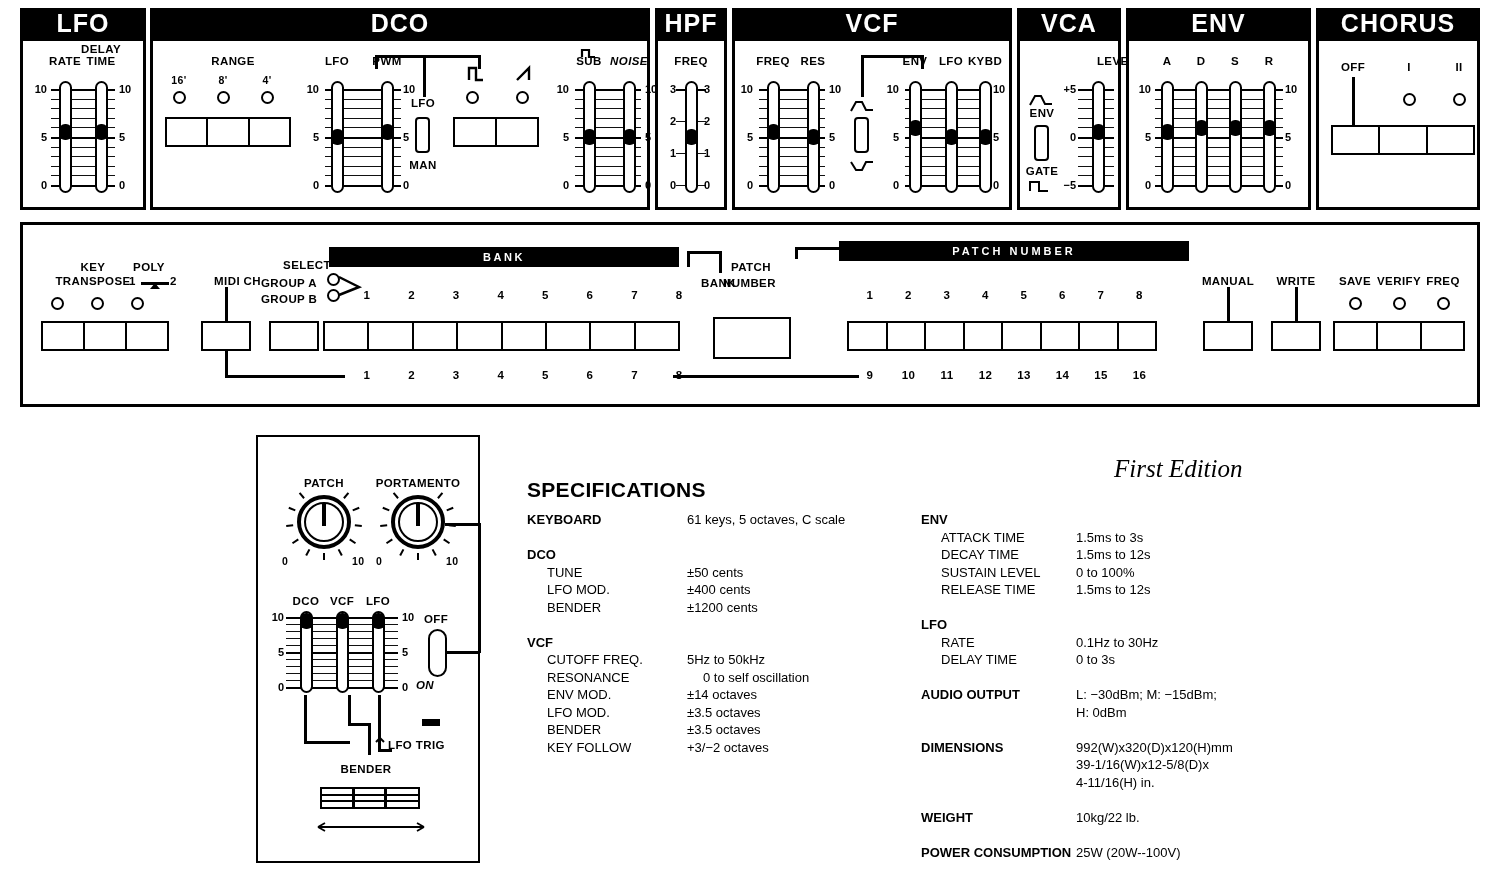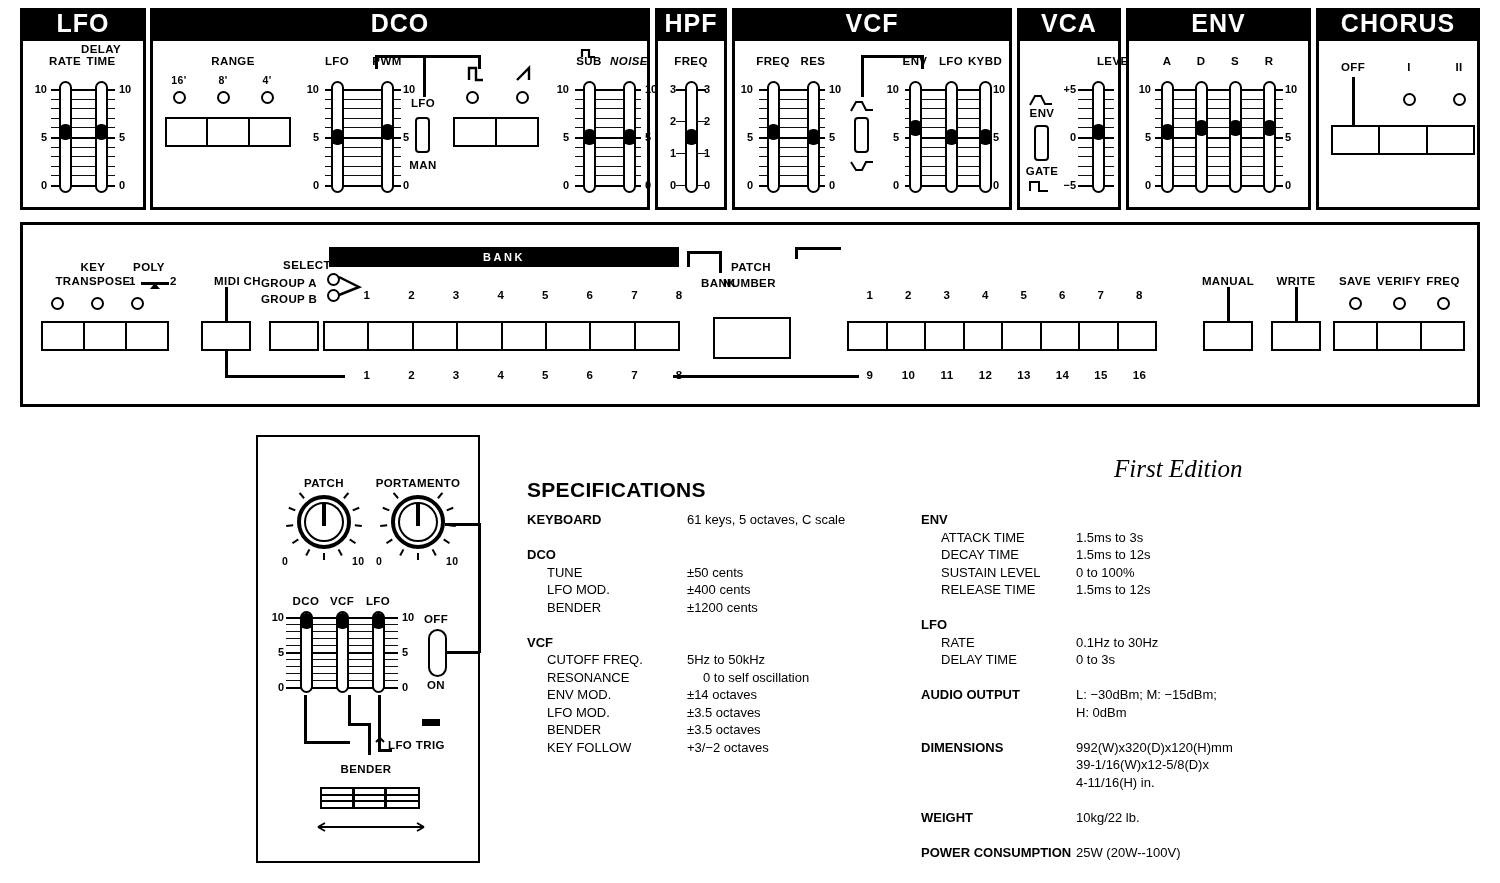--- a/index.html
+++ b/index.html
@@ -566,20 +566,21 @@
       <div class="lbl" style="left: 678px; top: 52px;">BANK</div>
       <div class="lbl" style="left: 664px; top: 52px; width: 0px;"></div>
       <div class="lbl" style="left: 708px; top: 36px;">PATCH</div>
       <div class="lbl" style="left: 700px; top: 52px;">NUMBER</div>
       <div class="line hline" style="left: 664px; top: 26px; width: 34px;"></div>
       <div class="line vline" style="left: 664px; top: 26px; height: 16px;"></div>
       <div class="line vline" style="left: 696px; top: 26px; height: 22px;"></div>
       <div class="line hline" style="left: 772px; top: 22px; width: 46px;"></div>
       <div class="line vline" style="left: 772px; top: 22px; height: 12px;"></div>
       <div class="btn" style="left: 690px; top: 92px; width: 78px; height: 42px;"></div>
+      <div class="blackbar" style="left: 816px; top: 16px; width: 350px; height: 20px; letter-spacing: 3px;">PATCH NUMBER</div>
       <div class="lbl" style="left: 833px; top: 64px; width: 28px; text-align: center;">1</div>
       <div class="lbl" style="left: 871.5px; top: 64px; width: 28px; text-align: center;">2</div>
       <div class="lbl" style="left: 910px; top: 64px; width: 28px; text-align: center;">3</div>
       <div class="lbl" style="left: 948.5px; top: 64px; width: 28px; text-align: center;">4</div>
       <div class="lbl" style="left: 987px; top: 64px; width: 28px; text-align: center;">5</div>
       <div class="lbl" style="left: 1025.5px; top: 64px; width: 28px; text-align: center;">6</div>
       <div class="lbl" style="left: 1064px; top: 64px; width: 28px; text-align: center;">7</div>
       <div class="lbl" style="left: 1102.5px; top: 64px; width: 28px; text-align: center;">8</div>
       <div class="btn-strip" style="left: 824px; top: 96px; width: 310px; height: 30px;">
         <div></div>
@@ -678,21 +679,21 @@
         <div class="slider-cap" style="left: 101.5px; top: 26px;"></div>
         <div class="scale-num" style="left: 0px; top: 24px; width: 14px; text-align: right;">10</div>
         <div class="scale-num" style="left: 132px; top: 24px;">10</div>
         <div class="scale-num" style="left: 0px; top: 59px; width: 14px; text-align: right;">5</div>
         <div class="scale-num" style="left: 132px; top: 59px;">5</div>
         <div class="scale-num" style="left: 0px; top: 94px; width: 14px; text-align: right;">0</div>
         <div class="scale-num" style="left: 132px; top: 94px;">0</div>
       </div>
       <div class="lbl" style="left: 158px; top: 176px; width: 40px; text-align: center;">OFF</div>
       <div class="toggle" style="left: 170px; top: 192px; width: 19px; height: 48px; border-radius: 10px;"></div>
-      <div class="lbl" style="left: 158px; top: 242px; width: 40px; text-align: center;">ON</div>
+      <div class="lbl" style="left: 158px; top: 242px; width: 40px; text-align: left; font-style: italic;">ON</div>
       <div class="line hline" style="left: 187px; top: 86px; width: 36px;"></div>
       <div class="line vline" style="left: 220px; top: 86px; height: 130px;"></div>
       <div class="line hline" style="left: 189px; top: 214px; width: 33px;"></div>
       <div class="line vline" style="left: 46px; top: 258px; height: 48px;"></div>
       <div class="line hline" style="left: 46px; top: 304px; width: 46px;"></div>
       <div class="line vline" style="left: 90px; top: 258px; height: 30px;"></div>
       <div class="line hline" style="left: 90px; top: 286px; width: 22px;"></div>
       <div class="line vline" style="left: 110px; top: 286px; height: 32px;"></div>
       <div class="line vline" style="left: 120px; top: 258px; height: 56px;"></div>
       <div class="line hline" style="left: 120px; top: 312px; width: 14px;"></div>

